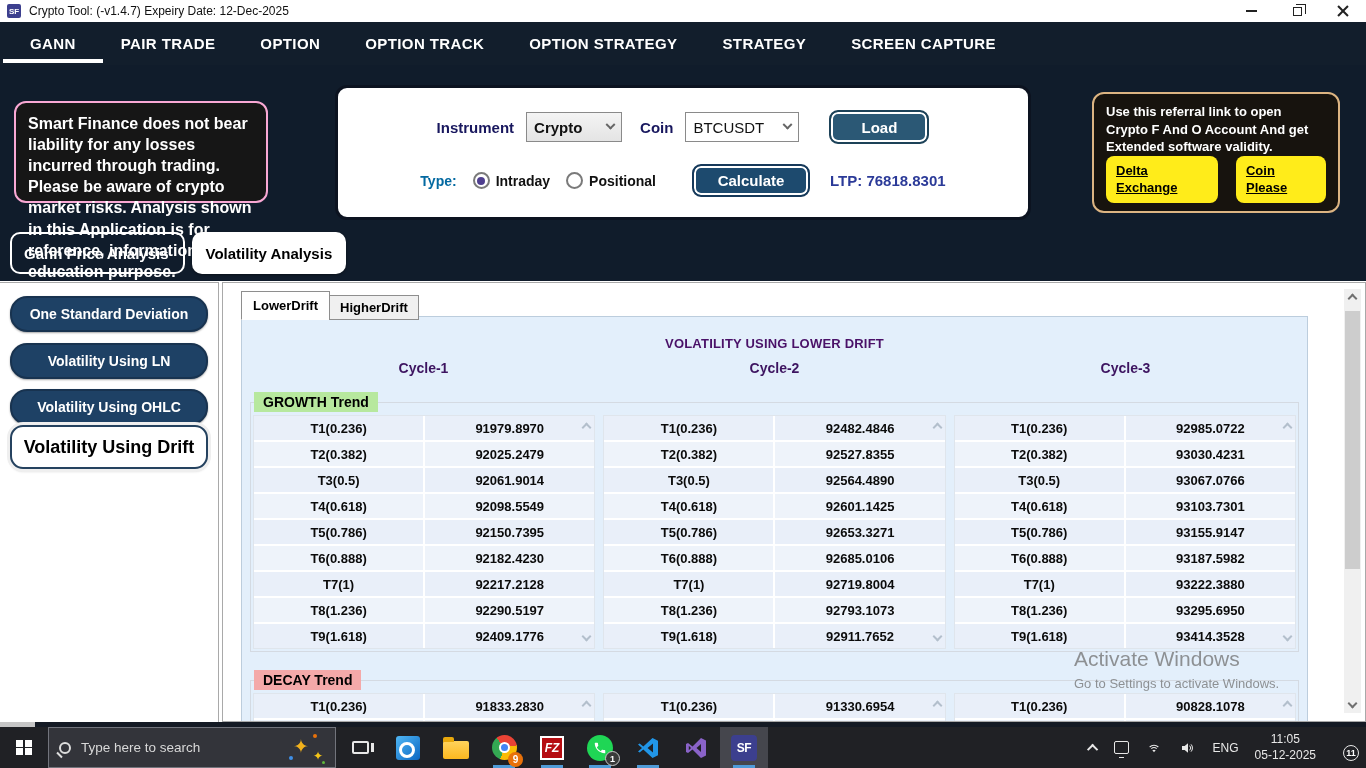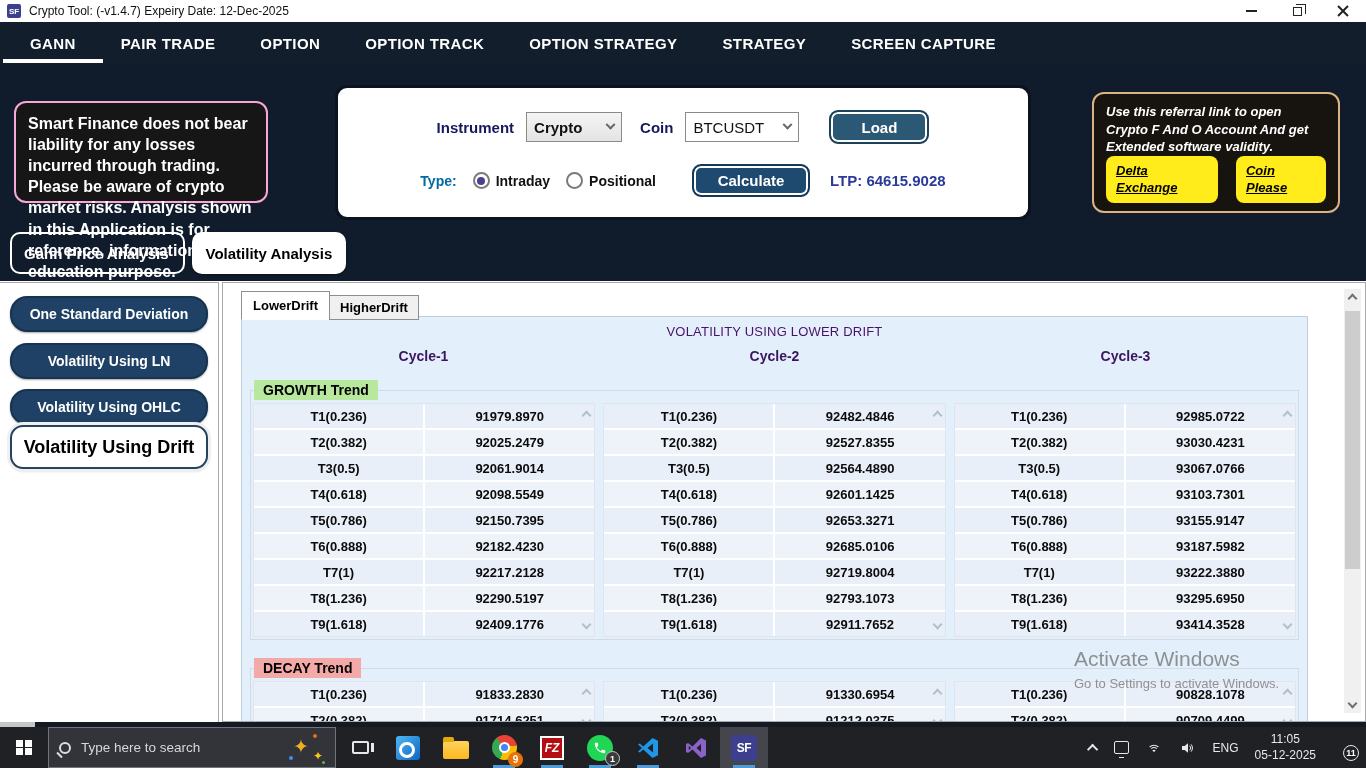--- a/index.html
+++ b/index.html
@@ -40,21 +40,21 @@
               box-shadow:inset 0 0 0 2px #fff; cursor:pointer; }
   .btn-load { width:100px; height:34px; background:#2b5875; border:2px solid #1d4258; margin-left:30px; }
   .btn-calc { width:118px; height:33px; background:#1d4a6e; border:2px solid #16395a; margin-left:36px; }
   .type-lbl { color:#0369a1; font-weight:bold; font-size:14px; }
   .radio-opt { display:flex; align-items:center; margin-left:16px; cursor:pointer; }
   .radio { width:17px; height:17px; border-radius:50%; border:2px solid #7a7a7a; background:#fff; margin-right:6px; position:relative; }
   .radio.sel::after { content:''; position:absolute; left:2.5px; top:2.5px; width:8px; height:8px; border-radius:50%; background:#4f3f8f; }
   .radio-txt { font-size:14px; font-weight:bold; color:#111; }
   .ltp { color:#2b3a98; font-weight:bold; font-size:15px; margin-left:20px; }
   .referral { position:absolute; left:1092px; top:27px; width:248px; height:121px; background:#17130e; border:2px solid #dcb482;
-              border-radius:12px; color:#fff; font-size:13px; font-weight:bold; padding:9px 12px 0; line-height:1.35;font-style:italic; }
+              border-radius:12px; color:#fff; font-size:13px; font-weight:bold; padding:9px 12px 0; line-height:1.35; }
   .ref-btns { display:flex; gap:18px; }
   .ref-btn { background:#ffec1a; color:#000; font-weight:bold; font-size:13px; text-decoration:underline; border-radius:8px; padding:6px 10px; cursor:pointer; }
   .analysis-tabs { position:absolute; left:10px; top:167px; display:flex; gap:7px; }
   .atab { height:42px; display:flex; align-items:center; padding:0 14px; border-radius:10px; font-weight:bold; font-size:15px; cursor:pointer; }
   .atab.inactive { border:2px solid #fff; color:#fff; background:transparent;padding-left:12px; }
   .atab.active { background:#fff; color:#000; box-shadow:0 1px 3px rgba(0,0,0,.4); }
 
   
   .workspace { position:absolute; left:0; top:281px; width:1366px; height:446px; background:#fff; }
   .workspace::before { content:''; position:absolute; left:0; bottom:0; width:35px; height:5px; background:#c6c6c6; z-index:5; }
@@ -65,21 +65,21 @@
   .sb-btn.b1 { margin-top:13px; } .sb-btn.b2 { margin-top:11px; } .sb-btn.b3 { margin-top:10px; }
   .sb-btn.active { margin-top:0; height:44px; background:#fff; color:#000; font-size:18px; border:2px solid #25425f; border-radius:13px;
                    box-shadow:0 0 0 3px #efefef, 0 2px 3px rgba(0,0,0,.25); }
 
   .main-panel { position:absolute; left:222px; top:1px; right:0; bottom:5px; background:#fff; border:1px solid #a9a9a9; overflow:hidden; }
   .drift-tabs { position:absolute; left:18px; top:8px; display:flex; align-items:flex-end; z-index:3; }
   .dtab { font-weight:bold; font-size:13px; padding:4px 10px; border:1px solid #8e8e8e; cursor:pointer; }
   .dtab.active { background:#fff; padding:6px 11px; border-bottom:1px solid #fff; }
   .dtab.inactive { background:#f0f0f0; margin-left:-1px; }
   .drift-panel { position:absolute; left:18px; top:33px; width:1067px; bottom:-40px; background:#e3effb; border:1px solid #bccddd; }
-  .vol-title { text-align:center; margin-top:7px; font-weight:normal; font-size:13px; color:#4a1168; letter-spacing:.2px; }
+  .vol-title { text-align:center; margin-top:19px; font-weight:bold; font-size:13px; color:#4a1168; letter-spacing:.2px; }
   .cycle-headers { display:grid; grid-template-columns:repeat(3,1fr); gap:8px; margin:9px 10px 0; }
   .cycle-h { text-align:center; font-weight:bold; font-size:14px; color:#3d1460; }
   .group { position:relative; margin:26px 8px 0; border:1px solid #d4dae2; padding:12px 2px 2px; }
   .group.decay { margin-top:28px;text-align:center; }
   .group-label { position:absolute; top:-11px; left:3px; padding:2px 9px; font-weight:bold; font-size:14px; color:#000; }
   .gl-green { background:#b7e89e; } .gl-pink { background:#f4a9a9; }
   .lists { display:grid; grid-template-columns:repeat(3,1fr); gap:8px; }
   .listbox { position:relative; background:#fff; border:1px solid #dfe5ec; display:grid; grid-template-columns:1fr 1fr; grid-auto-rows:24px; gap:2px; padding-right:0; }
   .lb-row { display:contents; }
   .lb-cell { background:#e9eff9; display:flex; align-items:center; justify-content:center; font-size:13px; font-weight:600; color:#0b0b0b; }
@@ -197,21 +197,21 @@
           <span class="radio-opt">
             <span class="radio sel"></span>
             <span class="radio-txt">Intraday</span>
           </span>
           <span class="radio-opt">
             <span class="radio"></span>
             <span class="radio-txt">Positional</span>
           </span>
         </span>
       <div class="btn-dark btn-calc">Calculate</div>
-      <span class="ltp">LTP: 64615.9028</span>
+      <span class="ltp">LTP: 76818.8301</span>
     </div>
   </div>
 
   <div class="referral">
     <div>Use this referral link to open Crypto F And O Account And get Extended software validity.</div>
     <div class="ref-btns" id="ref-btns">
         <div class="ref-btn">Delta Exchange</div>
         <div class="ref-btn">Coin Please</div>
       </div>
   </div>

